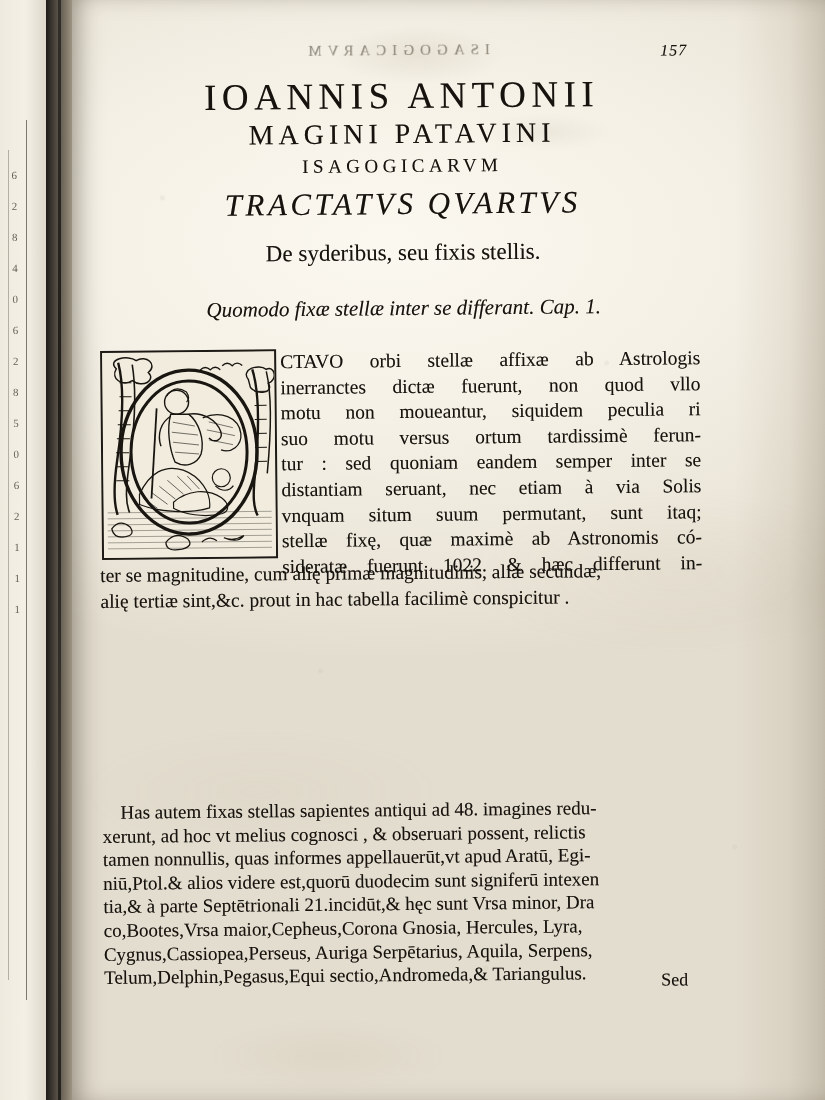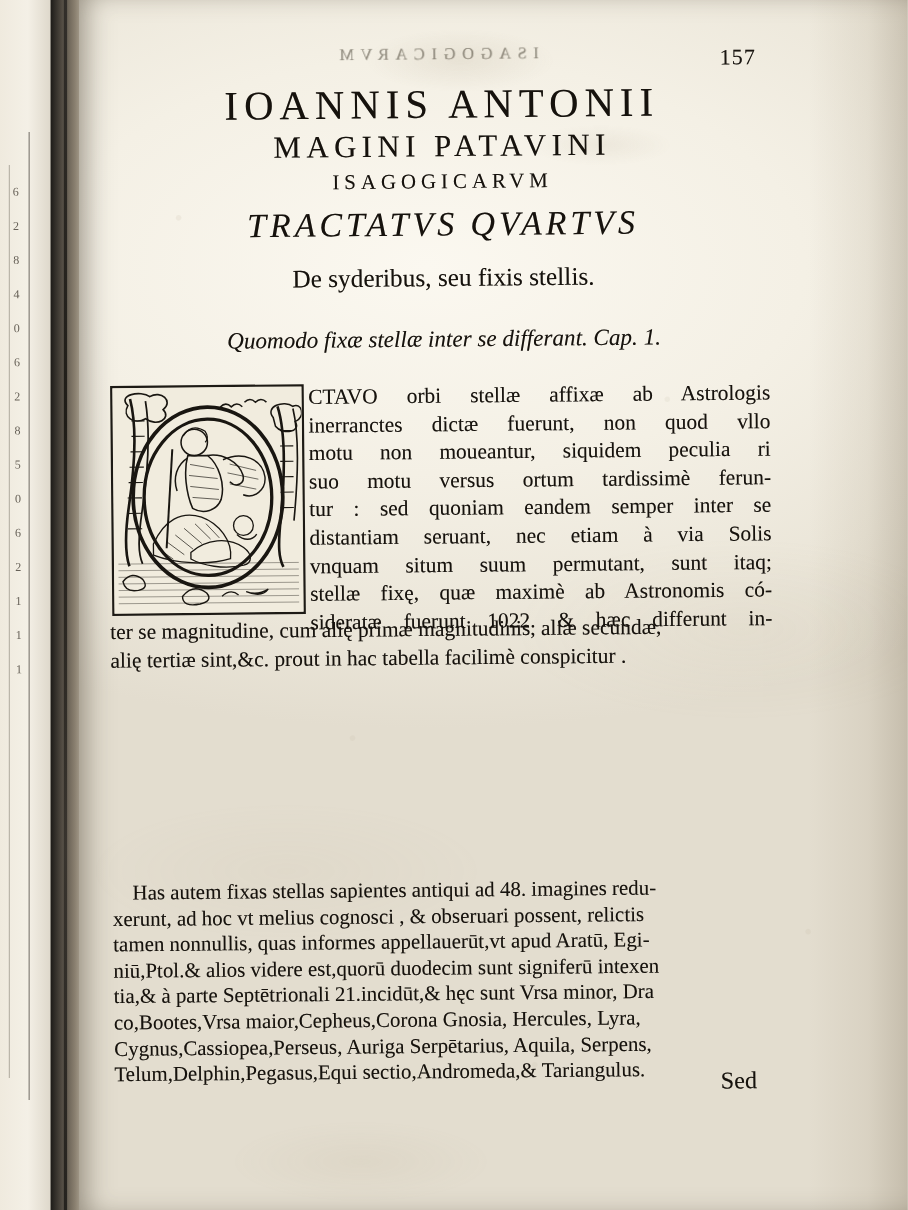--- a/index.html
+++ b/index.html
@@ -88,21 +88,21 @@
   .bleed{
     position:absolute;left:150px;top:42px;width:330px;
     text-align:center;font-size:15px;letter-spacing:5px;
     color:rgba(92,82,64,.30);
     transform:scaleX(-1);
     filter:blur(.5px);
     pointer-events:none;
   }
   .folio{
     position:absolute;right:34px;top:44px;
-    font-size:20px;letter-spacing:1px;color:#191510;
+    font-size:16px;letter-spacing:1px;color:#191510;font-style:italic;
   }
 
   .t1{
     position:absolute;left:0;top:74px;width:640px;text-align:center;
     font-size:37px;letter-spacing:5.5px;color:#16120d;
   }
   .t2{
     position:absolute;left:0;top:118px;width:640px;text-align:center;
     font-size:28px;letter-spacing:5px;color:#16120d;
   }
@@ -153,21 +153,21 @@
   }
 
   .para-last{
     position:absolute;left:14px;top:798px;width:610px;
     font-size:19px;line-height:23.6px;color:#16120d;
   }
   .para-last .ln{display:block;white-space:nowrap;}
   .para-last .ln.first{text-indent:18px;}
   .catchword{
     position:absolute;right:42px;top:972px;
-    font-size:22px;color:#16120d;
+    font-size:18px;color:#16120d;
   }
   
   .typeblock{ text-shadow:0 0 .6px rgba(20,16,12,.35); }
 </style>
 </head>
 <body>
 
 <div id="page">
 
   <div class="backdrop"></div>

